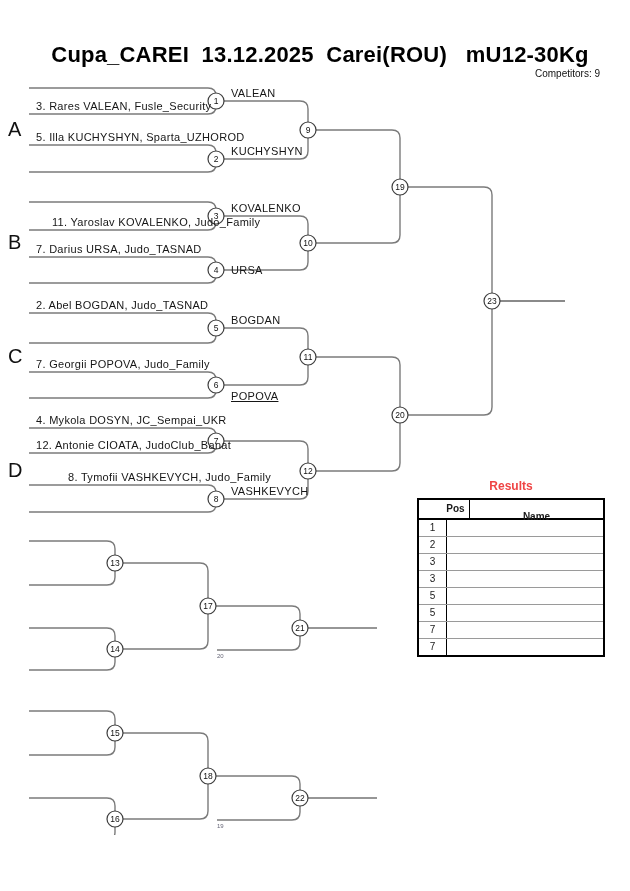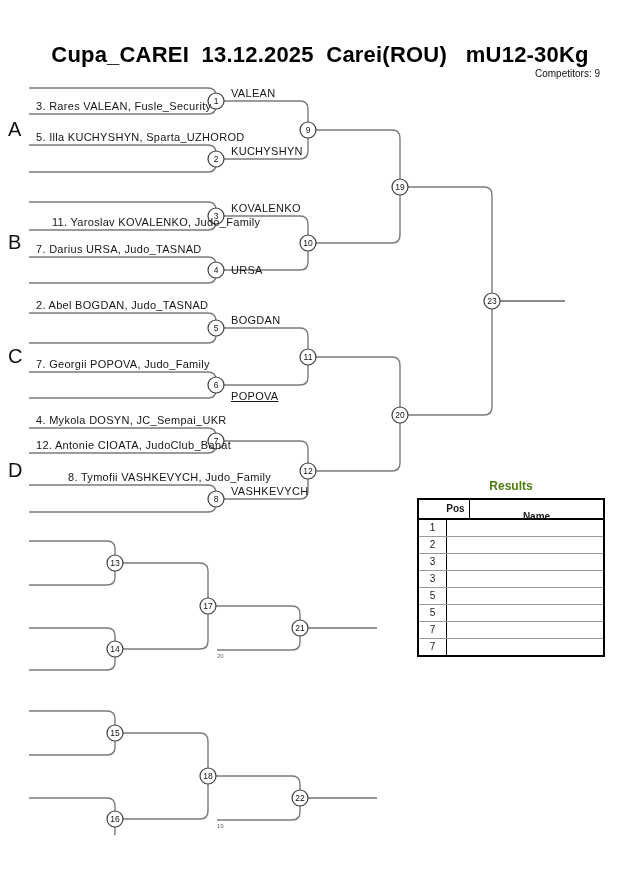--- a/index.html
+++ b/index.html
@@ -22,21 +22,21 @@
   }
   svg.bracket { position:absolute; left:0; top:0; }
   .bline { stroke:#7b7b7b; stroke-width:1.4; fill:none; }
   .outline-thick { stroke:#8a8a8a; stroke-width:2.2; fill:none; }
   .outline-thin { stroke:#2e2e2e; stroke-width:1.1; fill:none; }
   .node-circle { fill:#ffffff; stroke:#3d3d3d; stroke-width:1.2; }
   .node-num { font:8.5px "Liberation Sans", sans-serif; fill:#111; text-anchor:middle; }
   .loser-ref { font:6px "Liberation Sans", sans-serif; fill:#667; text-anchor:start; }
   .results-title {
     position:absolute; left:417px; width:188px; top:479px; text-align:center;
-    font-size:12px; font-weight:bold; color:#4d7c0f;
+    font-size:12px; font-weight:bold; color:#ef4444;
   }
   .results-table {
     position:absolute; left:417px; top:498px; width:184px;
     border:2px solid #000; background:#fff; font-size:11px;
   }
   .r-header { display:flex; height:18px; line-height:18px; border-bottom:2px solid #000; font-weight:bold;padding-left:23px; }
   .r-row { display:flex; height:16px; line-height:16px; }
   .r-row + .r-row { border-top:1px solid #9a9a9a; }
   .pos-cell { width:27px; border-right:1px solid #000; text-align:center; font-size:10px; }
   .name-cell { flex:1; padding-left:4px; font-size:10px; }

